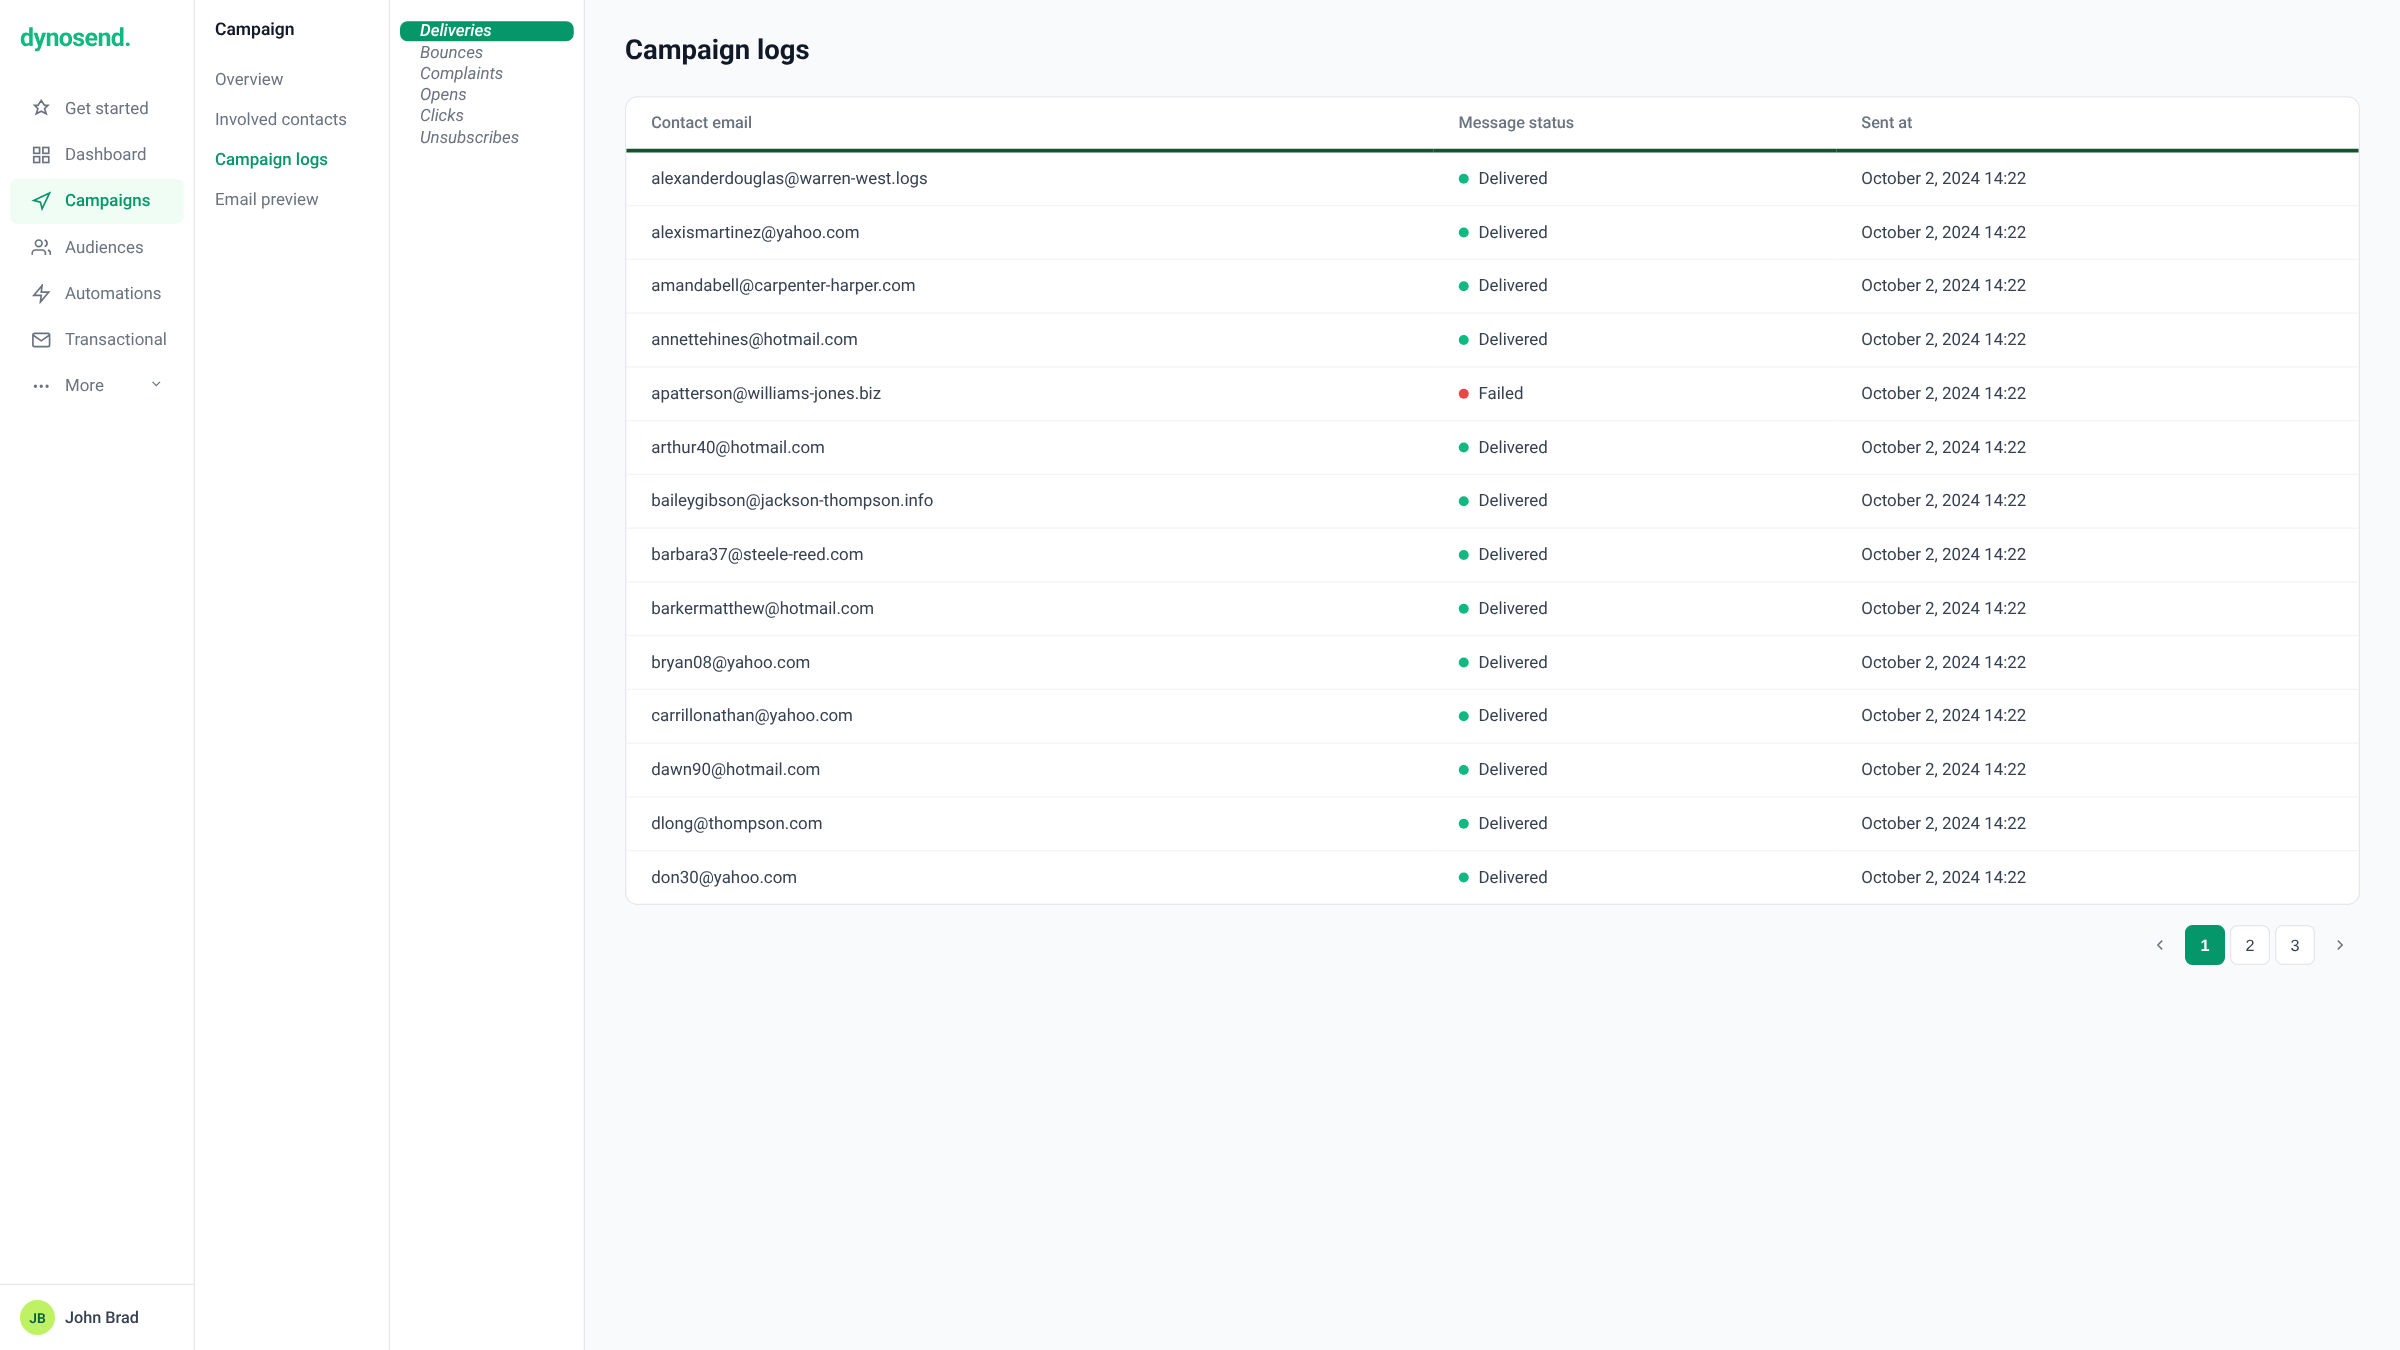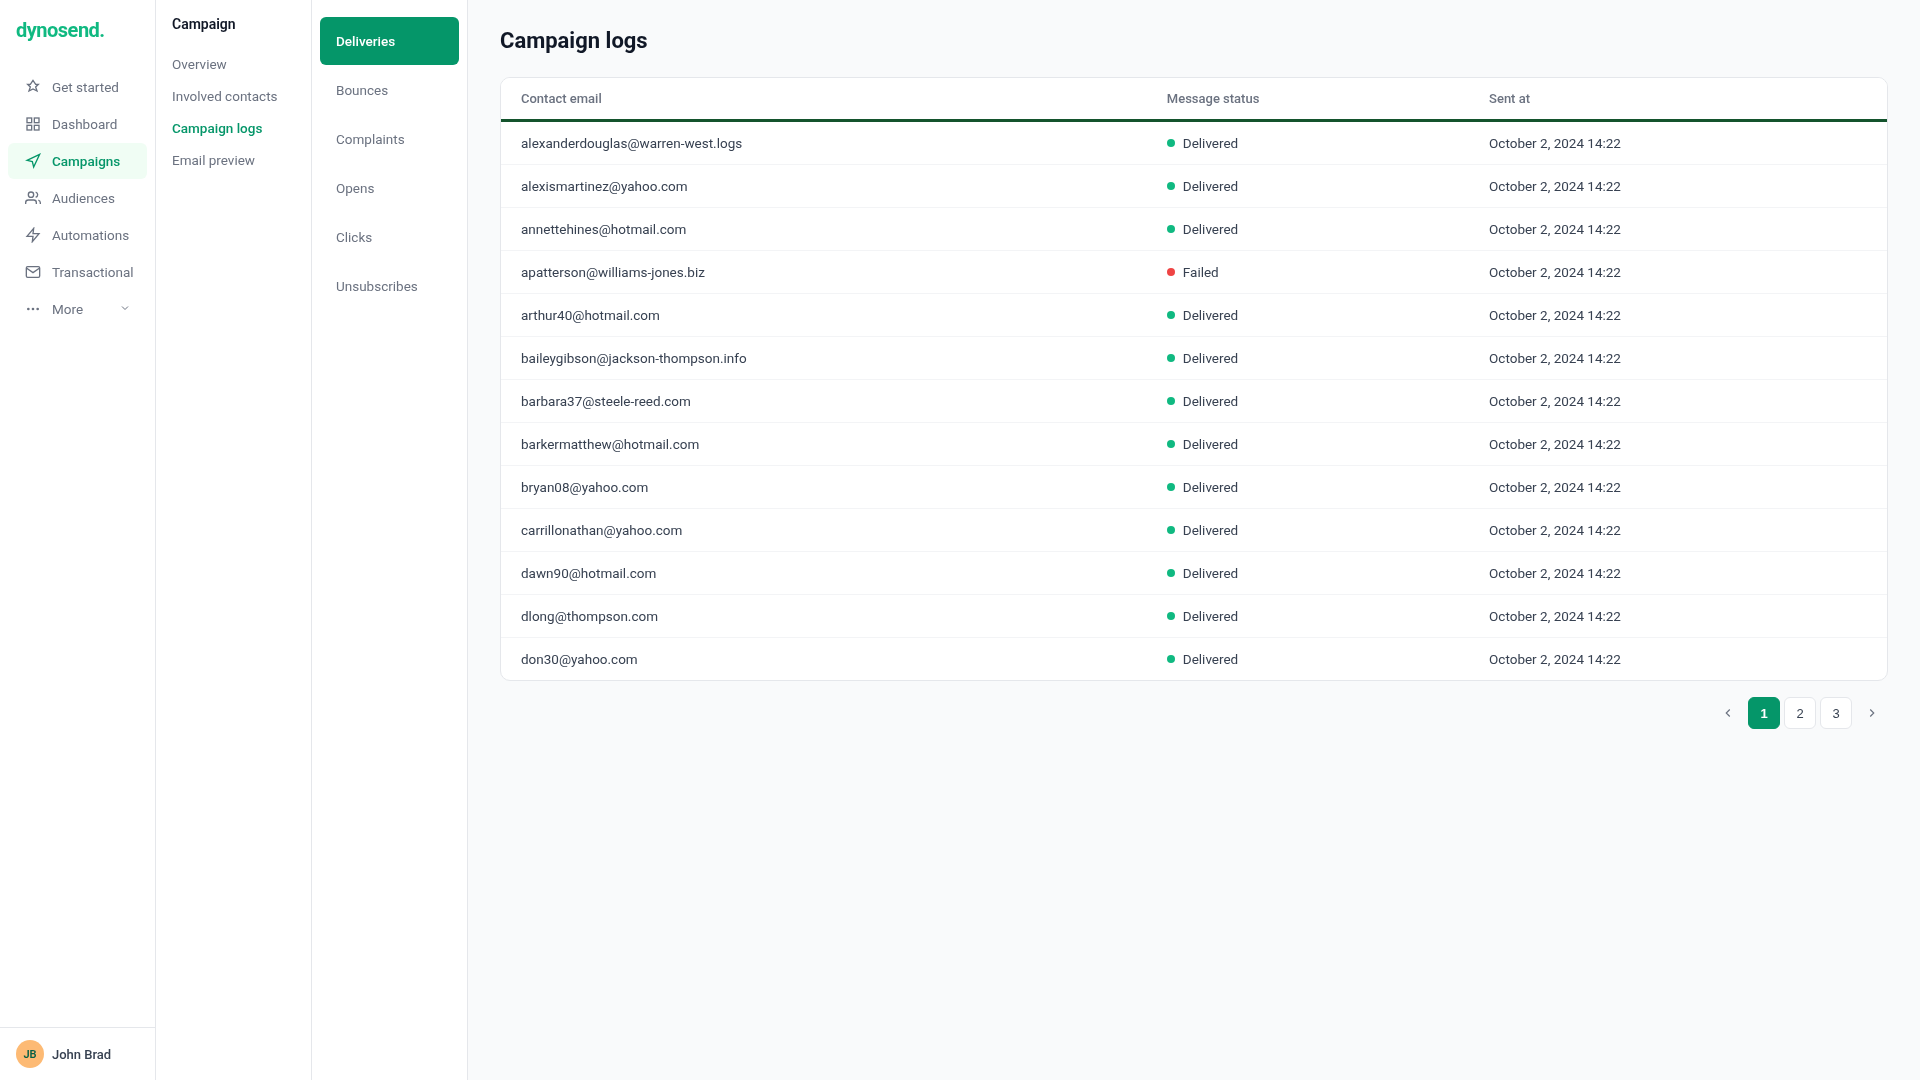--- a/index.html
+++ b/index.html
@@ -8,32 +8,32 @@
     
     .sidebar { width: 156px; background: #fff; border-right: 1px solid #e5e7eb; display: flex; flex-direction: column; height: 100vh; flex-shrink: 0; }
     .logo { padding: 18px 16px; }
     .logo-text { font-size: 20px; font-weight: 700; color: #111827; letter-spacing: -0.5px; }
     .logo-text span { color: #10b981; }
     .nav { flex: 1; padding: 8px 0; text-align: center; }
     .nav-item { display: flex; align-items: center; gap: 10px; padding: 9px 16px; cursor: pointer; border-radius: 6px; margin: 1px 8px; color: #6b7280; font-size: 13.5px; }
     .nav-item.active { background: #f0fdf4; color: #059669; font-weight: 500; }
     .nav-icon { width: 18px; height: 18px; display: flex; align-items: center; justify-content: center; flex-shrink: 0; }
     .sidebar-footer { padding: 12px 16px; border-top: 1px solid #e5e7eb; display: flex; align-items: center; gap: 8px; }
-    .avatar { width: 28px; height: 28px; border-radius: 50%; background: #fdba74; display: flex; align-items: center; justify-content: center; font-size: 11px; font-weight: 600; color: #065f46; flex-shrink: 0; }
+    .avatar { width: 28px; height: 28px; border-radius: 50%; background: #bef264; display: flex; align-items: center; justify-content: center; font-size: 11px; font-weight: 600; color: #065f46; flex-shrink: 0; }
     .user-name { font-size: 13px; color: #374151; font-weight: 500; }
 
     
     .sub-sidebar { width: 156px; background: #fff; border-right: 1px solid #e5e7eb; padding: 16px 0; flex-shrink: 0; }
     .sub-sidebar-title { font-size: 14px; font-weight: 600; color: #111827; padding: 0 16px 16px; }
     .sub-nav-item { padding: 8px 16px; cursor: pointer; font-size: 13.5px; color: #6b7280; }
     .sub-nav-item.active { color: #059669; font-weight: 500; }
 
     
     .log-panel { width: 156px; background: #fff; border-right: 1px solid #e5e7eb; padding: 16px 0; flex-shrink: 0; }
-    .log-filter-item { padding: 16px 16px; cursor: pointer; font-size: 13.5px; color: #6b7280; border-radius: 6px; margin: 1px 8px; }
+    .log-filter-item { padding: 0 16px; cursor: pointer; font-size: 13.5px; color: #6b7280; border-radius: 6px; margin: 1px 8px; font-style: italic; }
     .log-filter-item.active { background: #059669; color: #fff; font-weight: 500; border-radius: 6px; }
 
     
     .main { flex: 1; overflow-y: auto; padding: 28px 32px; background: #f9fafb; }
     .page-title { font-size: 22px; font-weight: 700; color: #111827; margin-bottom: 24px; }
 
     
     .table-container { background: #fff; border-radius: 10px; border: 1px solid #e5e7eb; overflow: hidden; }
     .table { width: 100%; border-collapse: collapse; }
     .table thead th { padding: 13px 20px; text-align: left; font-size: 13px; font-weight: 500; color: #6b7280; border-bottom: 3px solid #14532d; background: #fff; }
@@ -179,20 +179,30 @@
       <td>
         <div class="status-badge">
           <span class="status-dot delivered"></span>
           <span class="status-text">Delivered</span>
         </div>
       </td>
       <td class="sent-at">October 2, 2024 14:22</td>
     </tr>
           <tr>
       <td>alexismartinez@yahoo.com</td>
+      <td>
+        <div class="status-badge">
+          <span class="status-dot delivered"></span>
+          <span class="status-text">Delivered</span>
+        </div>
+      </td>
+      <td class="sent-at">October 2, 2024 14:22</td>
+    </tr>
+          <tr>
+      <td>amandabell@carpenter-harper.com</td>
       <td>
         <div class="status-badge">
           <span class="status-dot delivered"></span>
           <span class="status-text">Delivered</span>
         </div>
       </td>
       <td class="sent-at">October 2, 2024 14:22</td>
     </tr>
           <tr>
       <td>annettehines@hotmail.com</td>

